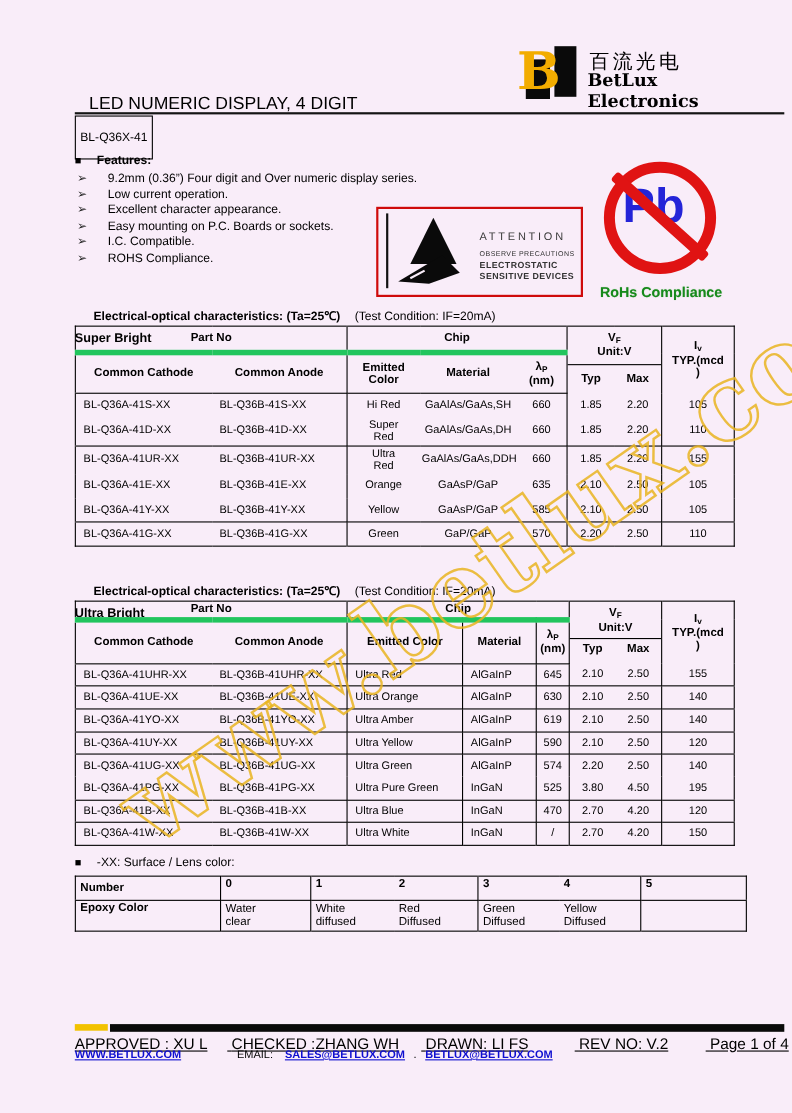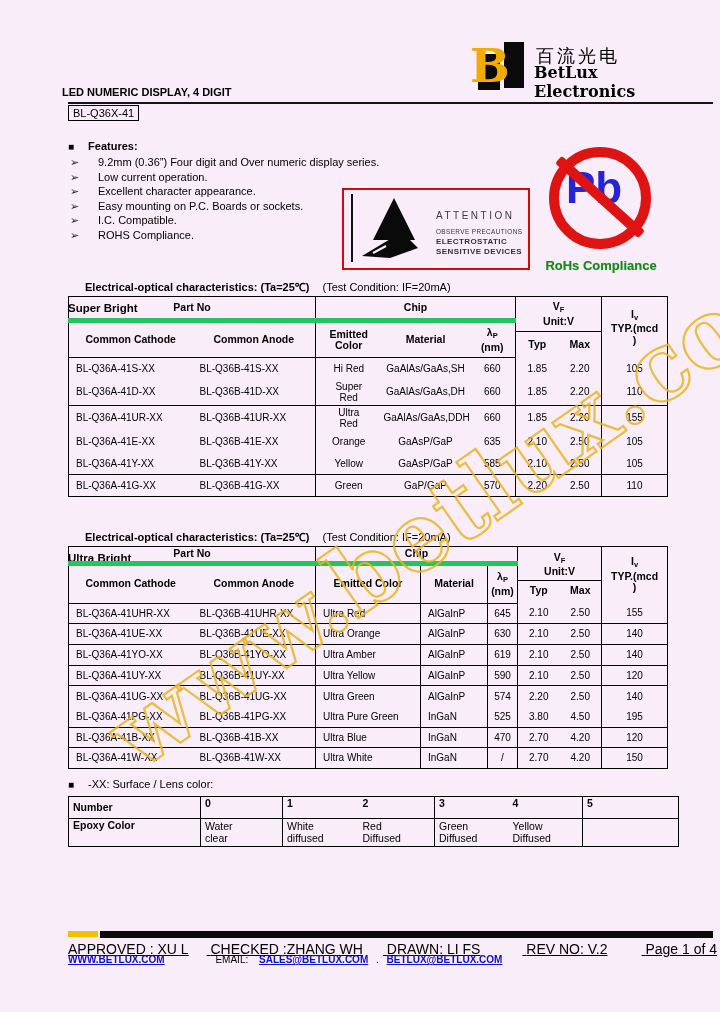--- a/index.html
+++ b/index.html
@@ -7,24 +7,24 @@
        font-family:"Liberation Sans",sans-serif;color:#000;overflow:hidden;}
   .abs{position:absolute;}
 
   
   .logo-bar{position:absolute;background:#0a0a0a;}
   .logo-b{position:absolute;font-family:"DejaVu Serif",serif;font-weight:bold;
           font-size:47px;color:#f2ac00;z-index:2;line-height:1;}
   .brand-cn{position:absolute;font-family:"DejaVu Sans",sans-serif;font-size:18px;letter-spacing:3px;}
   .brand-en{position:absolute;font-family:"DejaVu Serif",serif;font-weight:bold;font-size:16px;}
 
-  .doc-title{position:absolute;left:62px;top:86px;font-weight:bold;font-size:11px;}
+  .doc-title{position:absolute;left:81px;top:86px;font-weight:normal;font-size:16px;}
   .title-rule{position:absolute;left:68px;top:102px;width:645px;height:2px;background:#151515;}
   .part-box{position:absolute;left:68px;top:105px;border:1px solid #000;
-            font-size:11px;padding:0 4px;line-height:14px;}
+            font-size:11px;padding:12px 4px;line-height:14px;}
 
   
   .sq{font-size:10px;margin-right:14px;}
   .feat-head{position:absolute;left:68px;top:140px;font-size:11px;font-weight:bold;}
   .feat-list{position:absolute;left:70px;top:155px;font-size:11px;line-height:14.5px;}
   .feat-item{white-space:nowrap;}
   .feat-bullet{display:inline-block;width:28px;color:#222;}
 
   
   .esd-box{position:absolute;left:342px;top:188px;width:184px;height:78px;border:2px solid #cf0b0b;}

